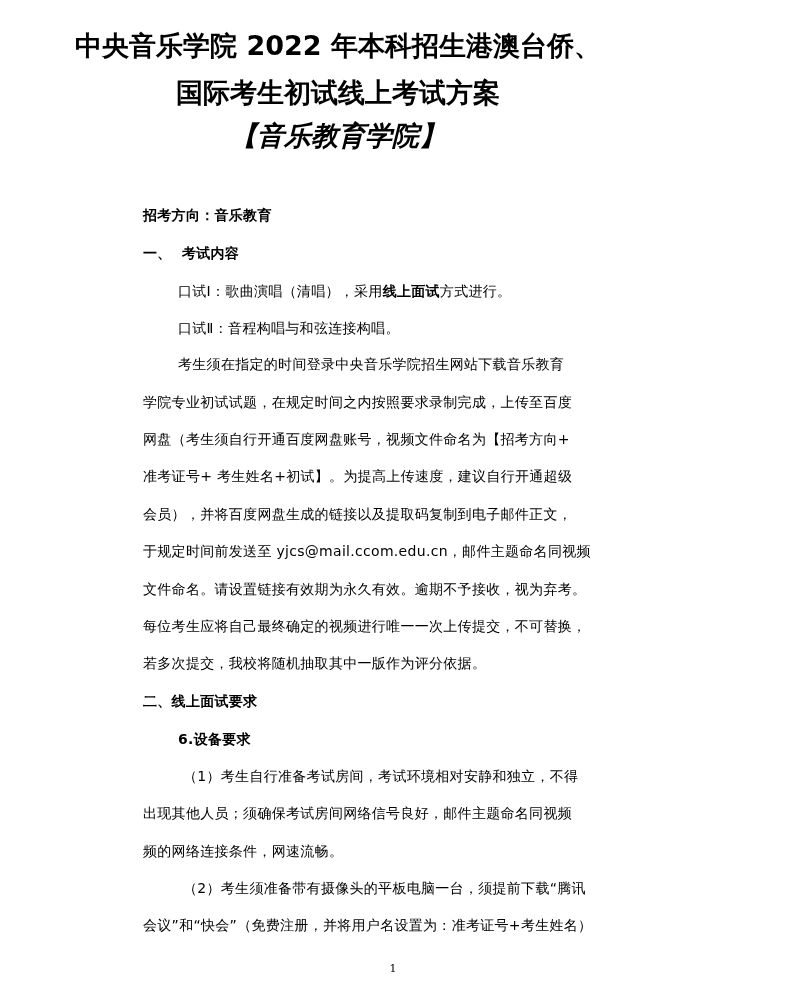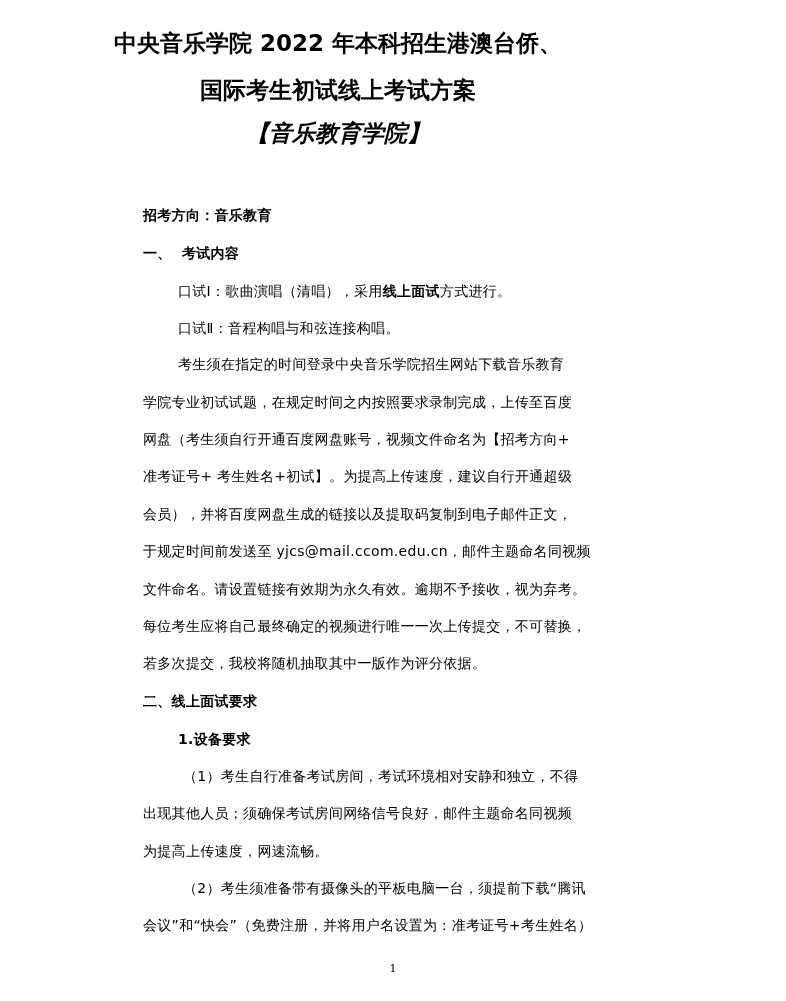--- a/index.html
+++ b/index.html
@@ -1,19 +1,19 @@
 <!DOCTYPE html>
 <html><head>
   <meta charset="utf-8">
   <style>
     html, body { margin: 0; padding: 0; background: #ffffff; }
     body { width: 786px; height: 1001px; position: relative; overflow: hidden;
            font-family: "DejaVu Sans", "Liberation Sans", sans-serif; color: #000; }
     .title { position: absolute; left: 0; width: 676px; text-align: center;
-             font-weight: bold; font-size: 23px; letter-spacing: 0px; }
+             font-weight: bold; font-size: 27px; letter-spacing: 0px; }
     .line { position: absolute; left: 115px; font-size: 14px; white-space: nowrap; letter-spacing: 0.3px; margin-left: 28px; }
     .bold { font-weight: bold; }
     .pagenum { position: absolute; left: 0; width: 786px; top: 962px; text-align: center;
                font-size: 11px; font-family: "DejaVu Serif", serif; }
   </style>
 </head>
 <body>
 
 <div>
   <div class="title" style="top:28px;">中央音乐学院 2022 年本科招生港澳台侨、</div>
@@ -32,23 +32,23 @@
   <div class="line" style="top:394px;">学院专业初试试题，在规定时间之内按照要求录制完成，上传至百度</div>
   <div class="line" style="top:431px;">网盘（考生须自行开通百度网盘账号，视频文件命名为【招考方向+</div>
   <div class="line" style="top:468px;">准考证号+ 考生姓名+初试】。为提高上传速度，建议自行开通超级</div>
   <div class="line" style="top:506px;">会员），并将百度网盘生成的链接以及提取码复制到电子邮件正文，</div>
   <div class="line" style="top:543px;">于规定时间前发送至 yjcs@mail.ccom.edu.cn，邮件主题命名同视频</div>
   <div class="line" style="top:581px;font-family:Liberation Mono, monospace;">文件命名。请设置链接有效期为永久有效。逾期不予接收，视为弃考。</div>
   <div class="line" style="top:618px;">每位考生应将自己最终确定的视频进行唯一一次上传提交，不可替换，</div>
   <div class="line" style="top:655px;">若多次提交，我校将随机抽取其中一版作为评分依据。</div>
 
   <div class="line bold" style="top:693px;">二、线上面试要求</div>
-  <div class="line bold" style="top:731px; left:150px;">1.设备要求</div>
+  <div class="line bold" style="top:731px; left:150px;">6.设备要求</div>
 
   <div class="line" style="top:768px; left:155px;">（1）考生自行准备考试房间，考试环境相对安静和独立，不得</div>
   <div class="line" style="top:805px;">出现其他人员；须确保考试房间网络信号良好，邮件主题命名同视频</div>
-  <div class="line" style="top:843px;">为提高上传速度，网速流畅。</div>
+  <div class="line" style="top:843px;">频的网络连接条件，网速流畅。</div>
 
   <div class="line" style="top:880px; left:155px;">（2）考生须准备带有摄像头的平板电脑一台，须提前下载“腾讯</div>
   <div class="line" style="top:917px;">会议”和“快会”（免费注册，并将用户名设置为：准考证号+考生姓名）</div>
 
   <div class="pagenum">1</div>
 </div>
 
 </body></html>

